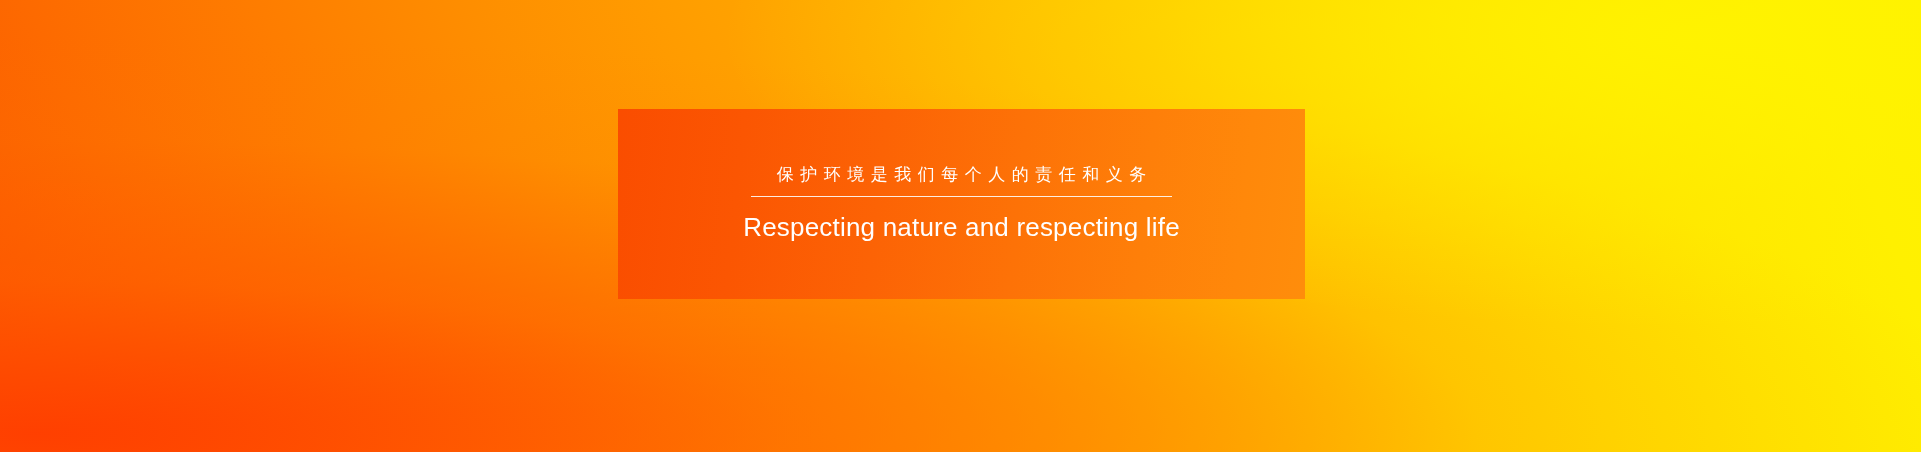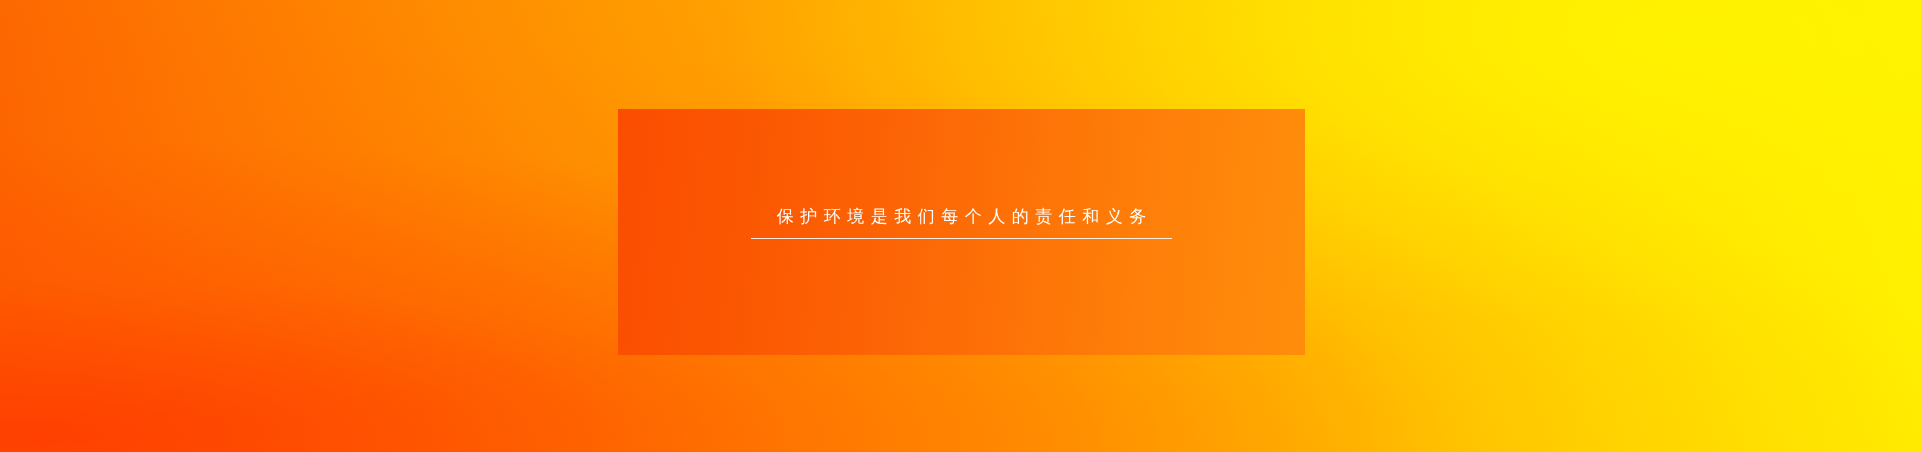--- a/index.html
+++ b/index.html
@@ -58,21 +58,21 @@
         rgba(255, 230, 0, 0) 72%);
     pointer-events: none;
   }
 
   
   .slogan-panel {
     position: absolute;
     left: 618px;
     top: 109px;
     width: 687px;
-    height: 246px;
+    height: 190px;
     background: linear-gradient(96deg,
       #fa4d00 0%,
       #fb5602 18%,
       #fc6305 38%,
       #fd7207 58%,
       #fe7f09 76%,
       #ff880a 90%,
       #ff8d0b 100%);
     box-sizing: border-box;
     display: flex;
@@ -142,17 +142,18 @@
   <div class="banner-backdrop-sheen"></div>
 
   <div class="slogan-panel">
     <div class="slogan-inner">
 
       <div class="slogan-kicker">保护环境是我们每个人的责任和义务</div>
 
 
       <div class="slogan-divider"></div>
 
+      <div class="slogan-tagline">Respecting nature and respecting life</div>
 
     </div>
   </div>
 
 </div>
 
 </body></html>

